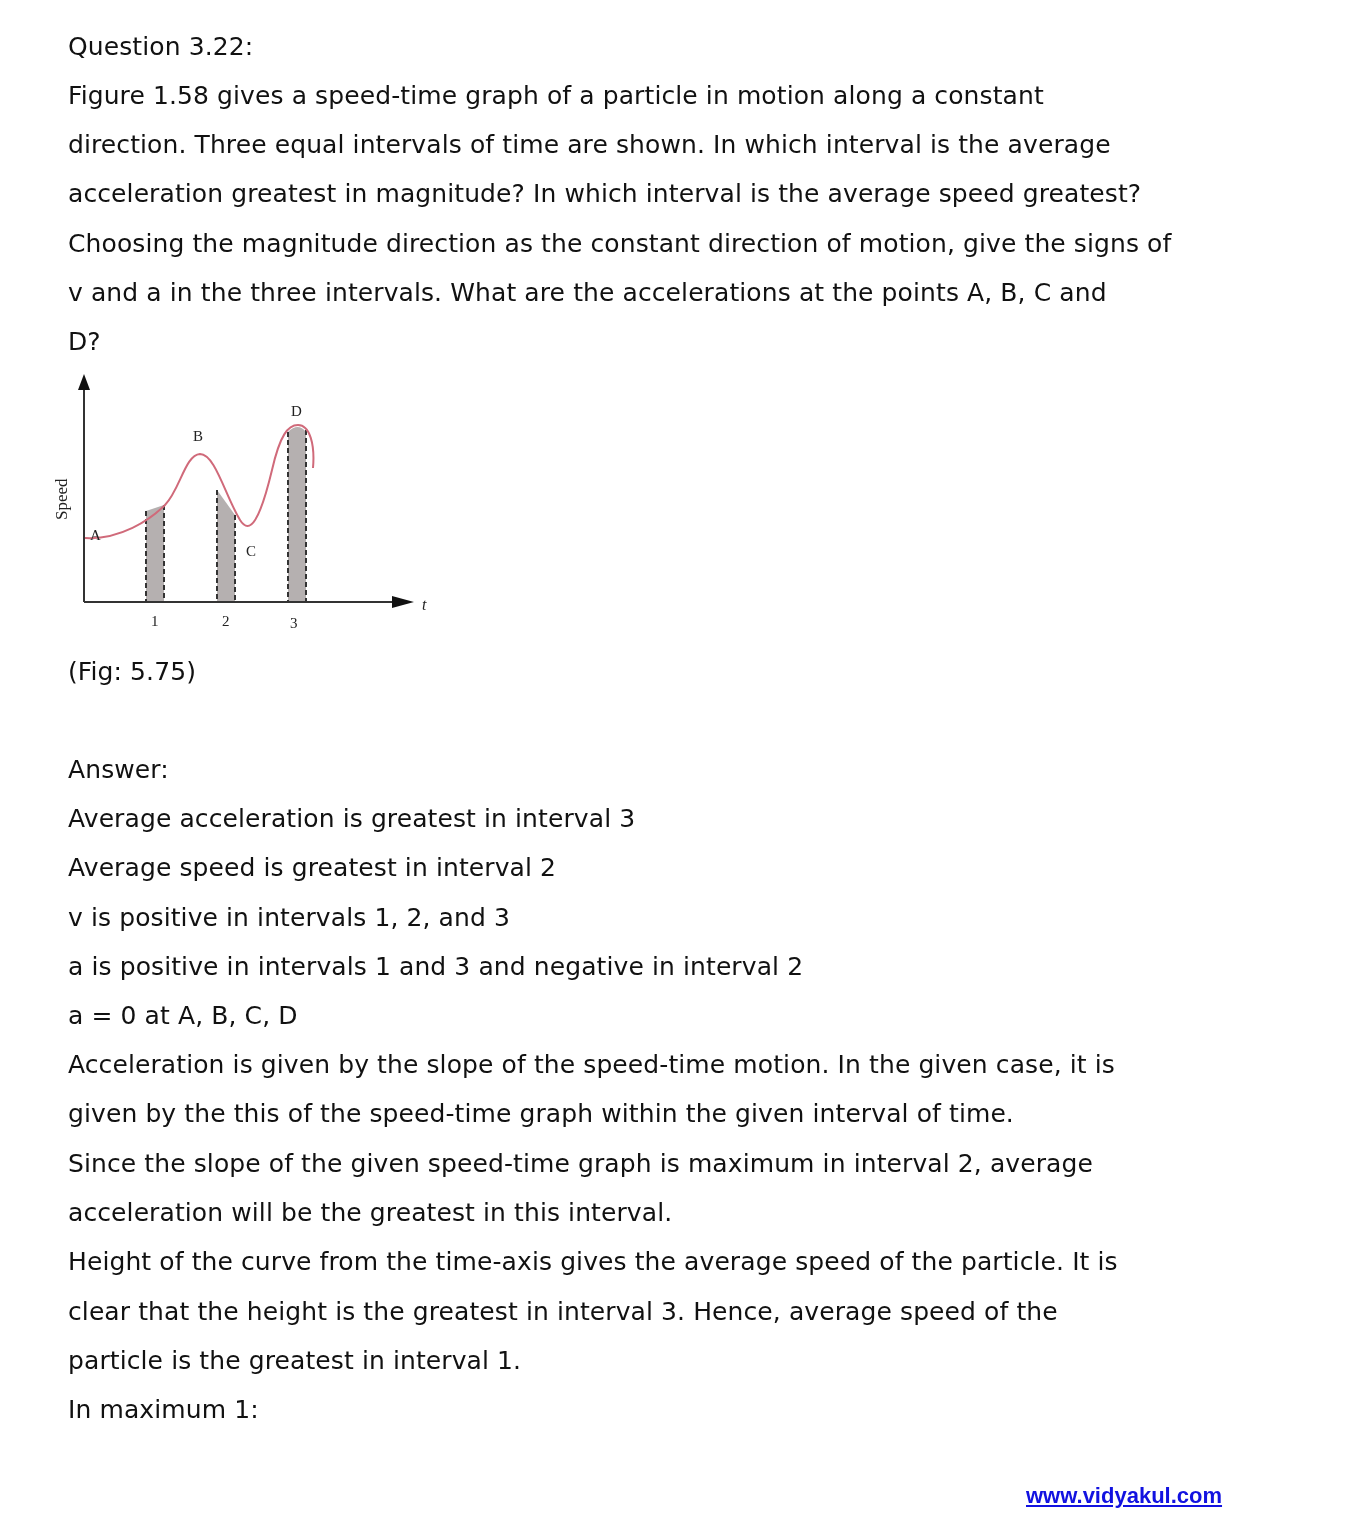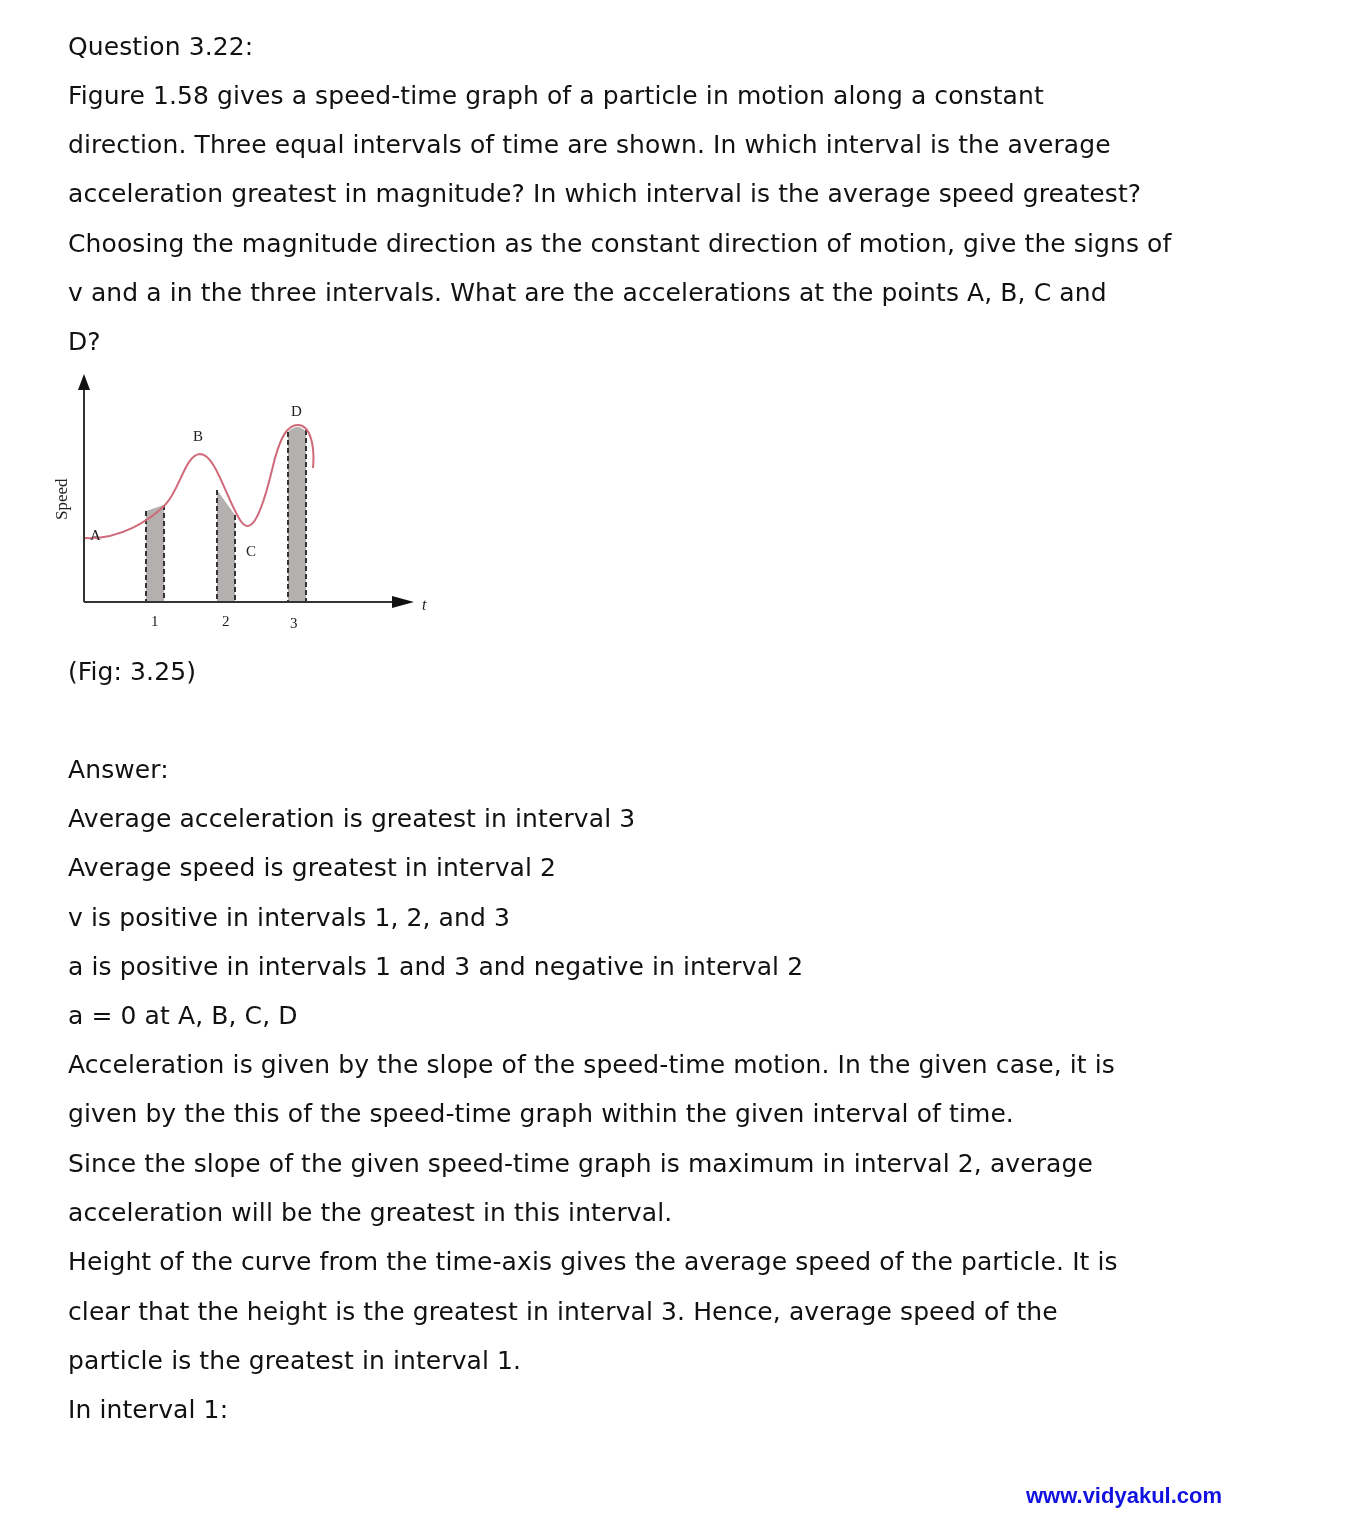--- a/index.html
+++ b/index.html
@@ -1,21 +1,21 @@
 <!DOCTYPE html>
 <html><head>
 <meta charset="utf-8">
 <style>
   html, body { margin: 0; padding: 0; background: #ffffff; }
   body { width: 1353px; height: 1523px; position: relative; overflow: hidden;
          font-family: "DejaVu Sans", sans-serif; color: #111; }
   .line { position: absolute; left: 44px; font-size: 25px; line-height: 30px; white-space: nowrap; letter-spacing: 0.1px; margin-left: 24px; }
   #figure { position: absolute; left: 40px; top: 370px; width: 400px; height: 270px; }
   .footer-link { position: absolute; left: 1026px; top: 1483px; font-family: "Liberation Sans", sans-serif;
-                 font-weight: bold; font-size: 22px; color: #1212e0; }
+                 font-weight: bold; font-size: 22px; color: #1212e0; text-decoration: underline; }
   svg text { font-family: "Liberation Serif", serif; fill: #222; }
 </style>
 </head>
 <body>
 
 <div class="line" style="top:32px">Question 3.22:</div>
 <div class="line" style="top:81px">Figure 1.58 gives a speed-time graph of a particle in motion along a constant</div>
 <div class="line" style="top:130px">direction. Three equal intervals of time are shown. In which interval is the average</div>
 <div class="line" style="top:179px">acceleration greatest in magnitude? In which interval is the average speed greatest?</div>
 <div class="line" style="top:229px">Choosing the magnitude direction as the constant direction of motion, give the signs of</div>
@@ -51,30 +51,30 @@
   <text x="382" y="240" font-size="16" font-style="italic">t</text>
   <text x="50" y="170" font-size="15">A</text>
   <text x="153" y="71" font-size="15">B</text>
   <text x="206" y="186" font-size="15">C</text>
   <text x="251" y="46" font-size="15">D</text>
   <text x="111" y="256" font-size="15">1</text>
   <text x="182" y="256" font-size="15">2</text>
   <text x="250" y="258" font-size="15">3</text>
 </svg>
 
-<div class="line" style="top:657px">(Fig: 3.25)</div>
+<div class="line" style="top:657px">(Fig: 5.75)</div>
 
 <div class="line" style="top:755px">Answer:</div>
 <div class="line" style="top:804px">Average acceleration is greatest in interval 3</div>
 <div class="line" style="top:853px">Average speed is greatest in interval 2</div>
 <div class="line" style="top:903px">v is positive in intervals 1, 2, and 3</div>
 <div class="line" style="top:952px">a is positive in intervals 1 and 3 and negative in interval 2</div>
 <div class="line" style="top:1001px">a = 0 at A, B, C, D</div>
 <div class="line" style="top:1050px">Acceleration is given by the slope of the speed-time motion. In the given case, it is</div>
 <div class="line" style="top:1099px">given by the this of the speed-time graph within the given interval of time.</div>
 <div class="line" style="top:1149px">Since the slope of the given speed-time graph is maximum in interval 2, average</div>
 <div class="line" style="top:1198px">acceleration will be the greatest in this interval.</div>
 <div class="line" style="top:1247px">Height of the curve from the time-axis gives the average speed of the particle. It is</div>
 <div class="line" style="top:1297px">clear that the height is the greatest in interval 3. Hence, average speed of the</div>
 <div class="line" style="top:1346px">particle is the greatest in interval 1.</div>
-<div class="line" style="top:1395px">In interval 1:</div>
+<div class="line" style="top:1395px">In maximum 1:</div>
 
 <a class="footer-link">www.vidyakul.com</a>
 
 </body></html>

